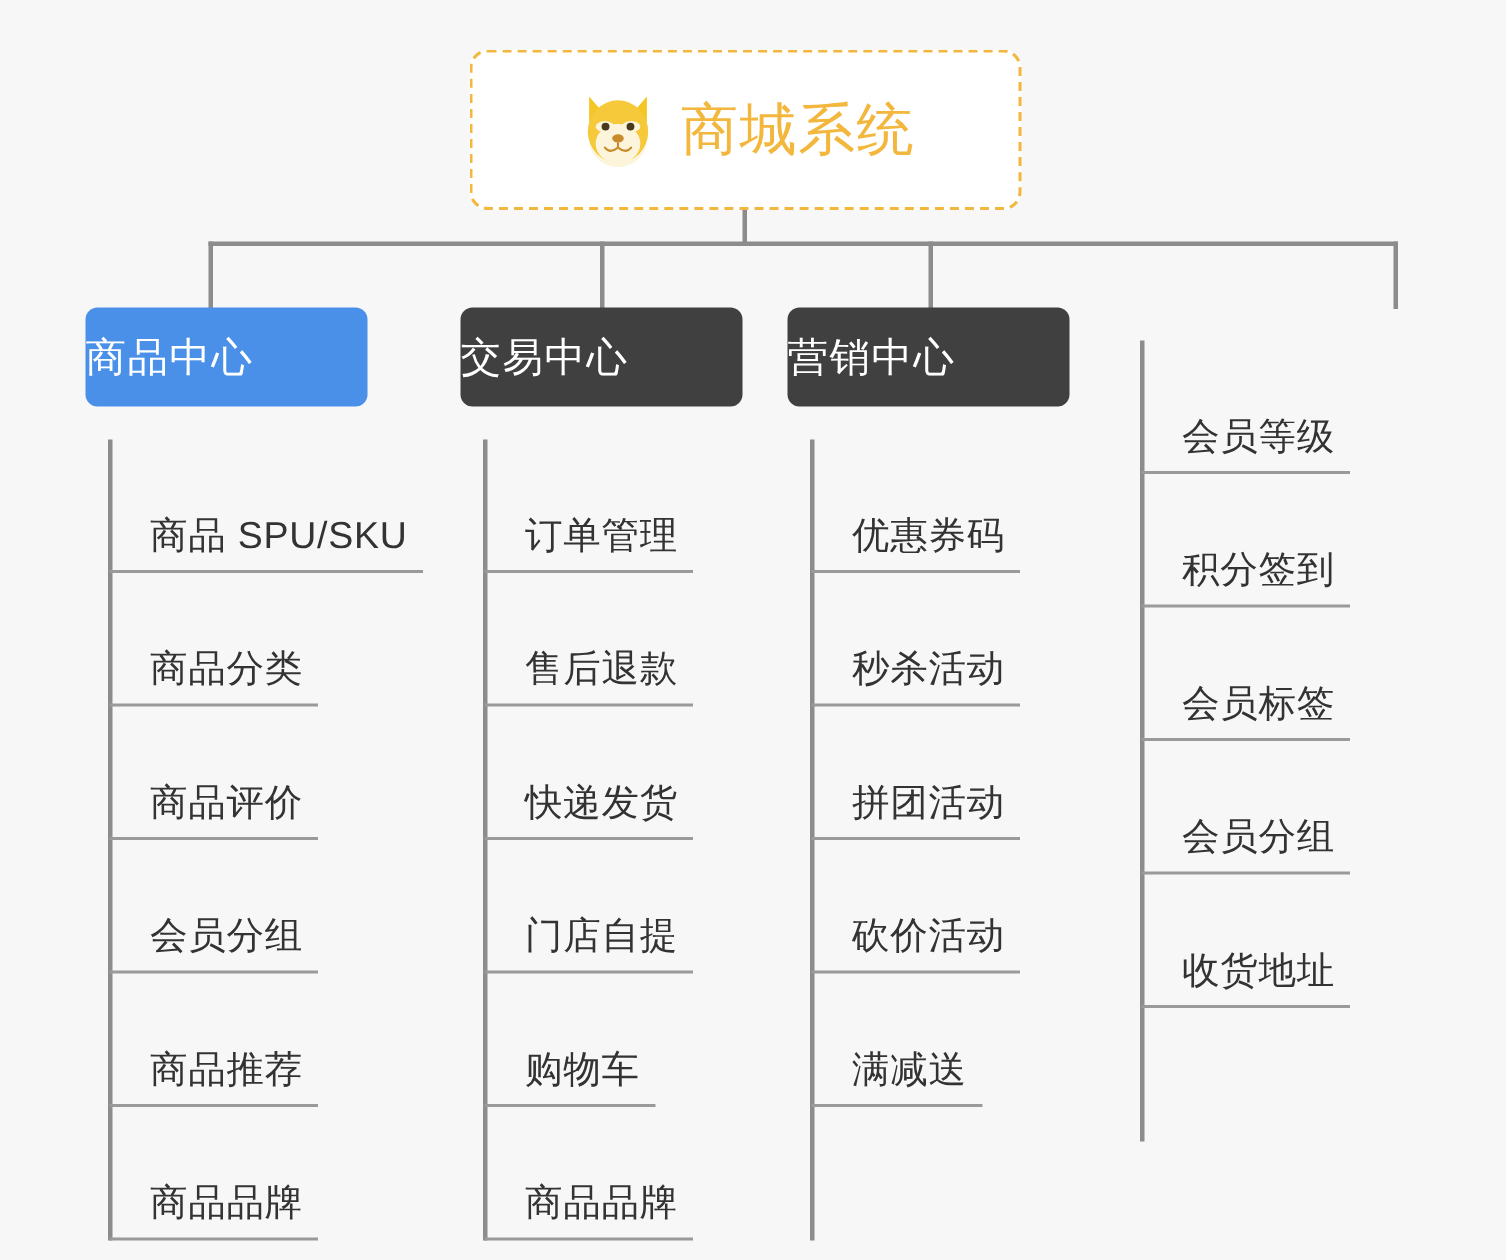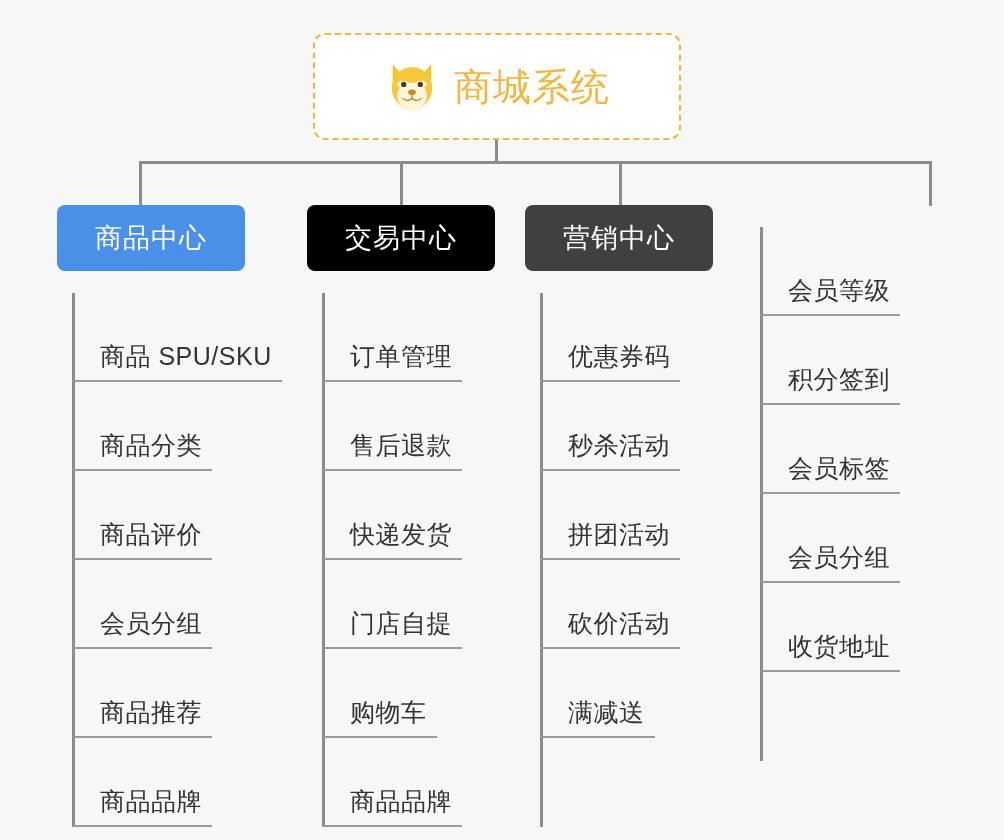--- a/index.html
+++ b/index.html
@@ -70,21 +70,20 @@
   .col-3 { left: 525px; }
   .col-4 { left: 745px; }
 
   .cat-header {
     position: relative;
     width: 188px;
     height: 66px;
     border-radius: 8px;
     display: flex;
     align-items: center;
-    justify-content: center;
     color: #ffffff;
     font-size: 27px;
     letter-spacing: 1px;
     box-sizing: border-box;
   }
 
   
   .leaf-list {
     position: relative;
     margin-top: 22px;
@@ -167,21 +166,21 @@
       <div class="leaf-item">
         <span class="leaf-label">商品推荐</span>
       </div>
       <div class="leaf-item">
         <span class="leaf-label">商品品牌</span>
       </div>
     </div>
   </div>
 
   <div class="column col-2">
-    <div class="cat-header" style="background:#000000;">
+    <div class="cat-header" style="background:#404040;">
       <span>交易中心</span>
     </div>
     <div class="leaf-list">
       <div class="leaf-trunk" style="height:534px;"></div>
       <div class="leaf-item">
         <span class="leaf-label">订单管理</span>
       </div>
       <div class="leaf-item">
         <span class="leaf-label">售后退款</span>
       </div>

